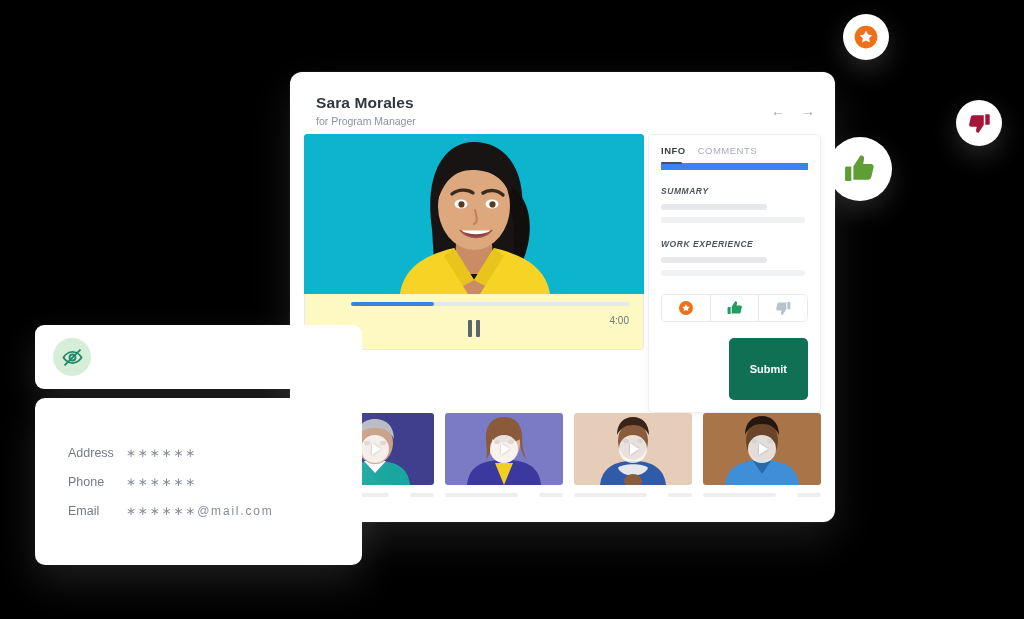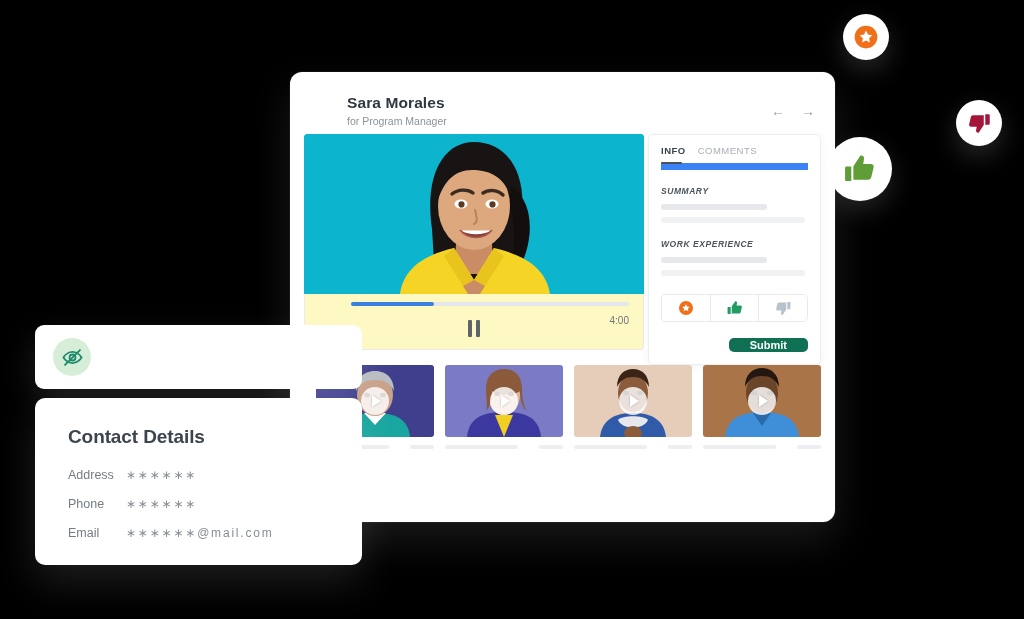--- a/index.html
+++ b/index.html
@@ -20,21 +20,20 @@
     border-radius: 12px;
     box-shadow: 0 18px 42px rgba(255,255,255,0.10), 0 0 0 1px rgba(255,255,255,0.05);
     overflow: hidden;
     z-index: 10;
   }
 
   .app-header {
     position: relative;
     padding: 22px 26px 8px 26px;
     height: 62px;
-    margin-left: 31px;
   }
   .cand-name {
     font-size: 15.5px; font-weight: 600; color: #2f3740; letter-spacing: .1px;
   }
   .cand-role {
     font-size: 10.5px; color: #8b939c; margin-top: 3px;
   }
   .nav-arrows {
     position: absolute; right: 20px; top: 32px;
     display: flex; gap: 16px; align-items: center;
@@ -113,21 +112,21 @@
   .react-btn {
     flex: 1; height: 26px; display: flex; align-items: center; justify-content: center;
     background: #fff; cursor: pointer;
   }
   .react-btn + .react-btn { border-left: 1px solid #e7e9ec; }
 
   .submit-row { display: flex; justify-content: flex-end; margin-top: 16px; }
   .submit-btn {
     background: #0f7054; color: #fff;
     font-size: 11px; font-weight: 600;
-    padding: 1px 21px; border: none; border-radius: 5px; cursor: pointer;
+    padding: 25px 21px; border: none; border-radius: 5px; cursor: pointer;
     font-family: "Liberation Sans", sans-serif;
     margin-left: 13px;
   }
 
   
   .keep-watching {
     font-size: 11.5px; color: #5f666e;
     margin: 14px 0 10px 26px;
   }
   .thumb-row { display: flex; gap: 11px; padding: 0 14px 0 26px; }
@@ -404,21 +403,20 @@
     <div class="eye-circle">
       <svg width="23" height="23" viewBox="0 0 24 24" fill="none" stroke="#1f8a6a" stroke-width="1.9" stroke-linecap="round">
         <path d="M2.6 12S6 6.2 12 6.2 21.4 12 21.4 12 18 17.8 12 17.8 2.6 12 2.6 12z"></path>
         <circle cx="12" cy="12" r="3.1"></circle>
         <path d="M4.2 19.8L19.8 4.2"></path>
       </svg>
     </div>
   </div>
 
   <div class="contact-card">
-    <div class="contact-title">Contact Details</div>
     <div class="contact-rows">
       <div class="c-row">
         <span class="c-label">Address</span>
         <span class="c-val">∗∗∗∗∗∗</span>
       </div>
       <div class="c-row">
         <span class="c-label">Phone</span>
         <span class="c-val">∗∗∗∗∗∗</span>
       </div>
       <div class="c-row">

